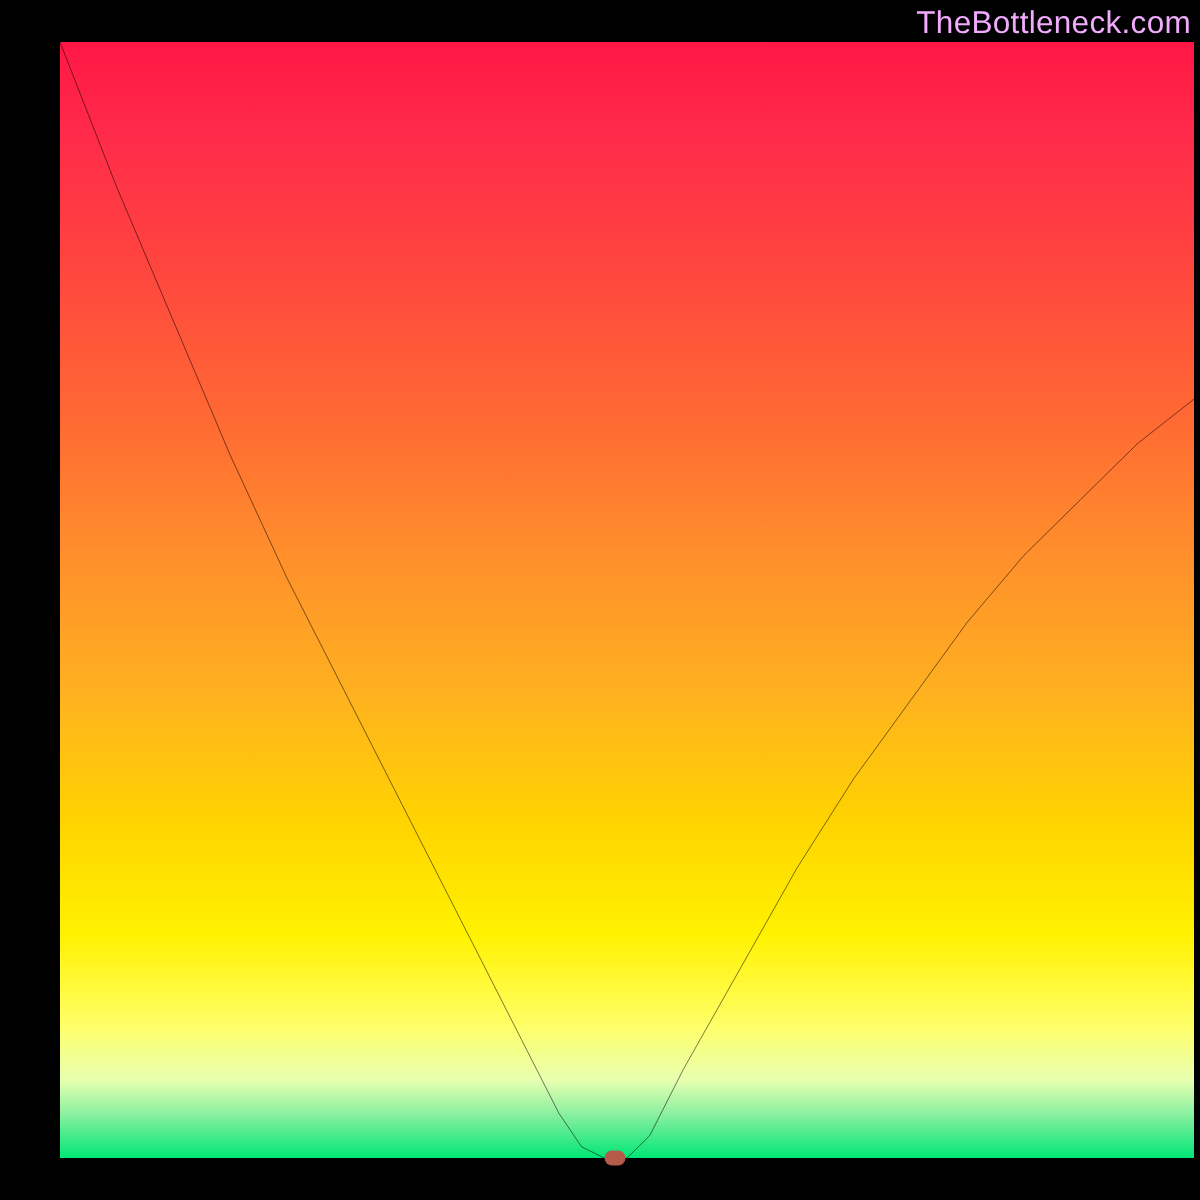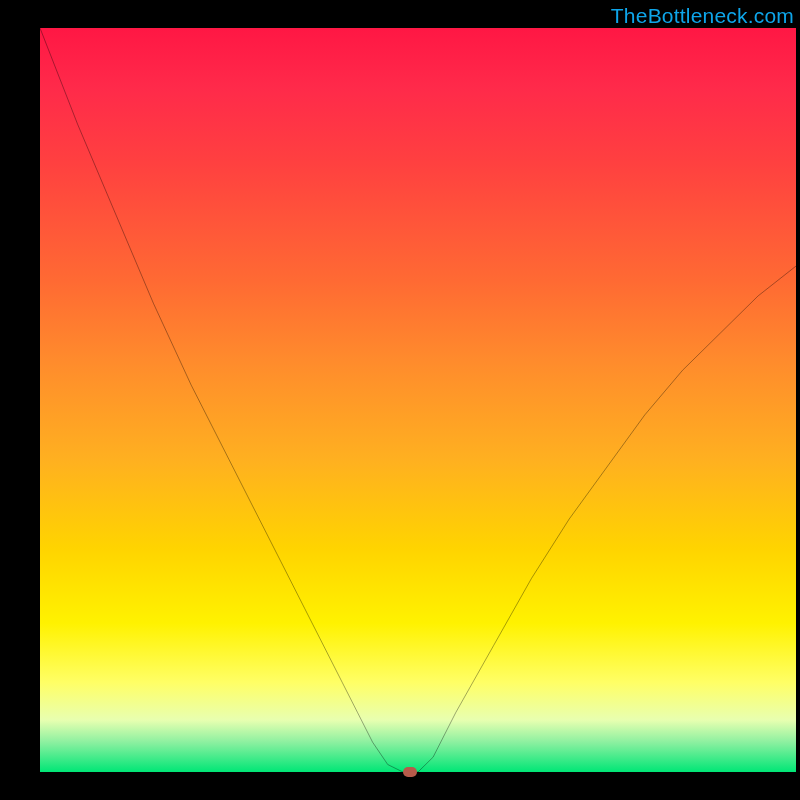--- a/index.html
+++ b/index.html
@@ -50,21 +50,21 @@
     width: 14px;
     height: 10px;
     border-radius: 5px;
     background: #b65a4a;
     transform: translate(-50%, -50%);
   }
   .watermark {
     position: absolute;
     top: 4px;
     right: 6px;
-    color: #0ea5e9;
+    color: #f0abfc;
     font-size: 21px;
     letter-spacing: 0.2px;
     font-weight: 500;
   }
 </style>
 </head>
 <body>
 
 <div class="frame">
 

